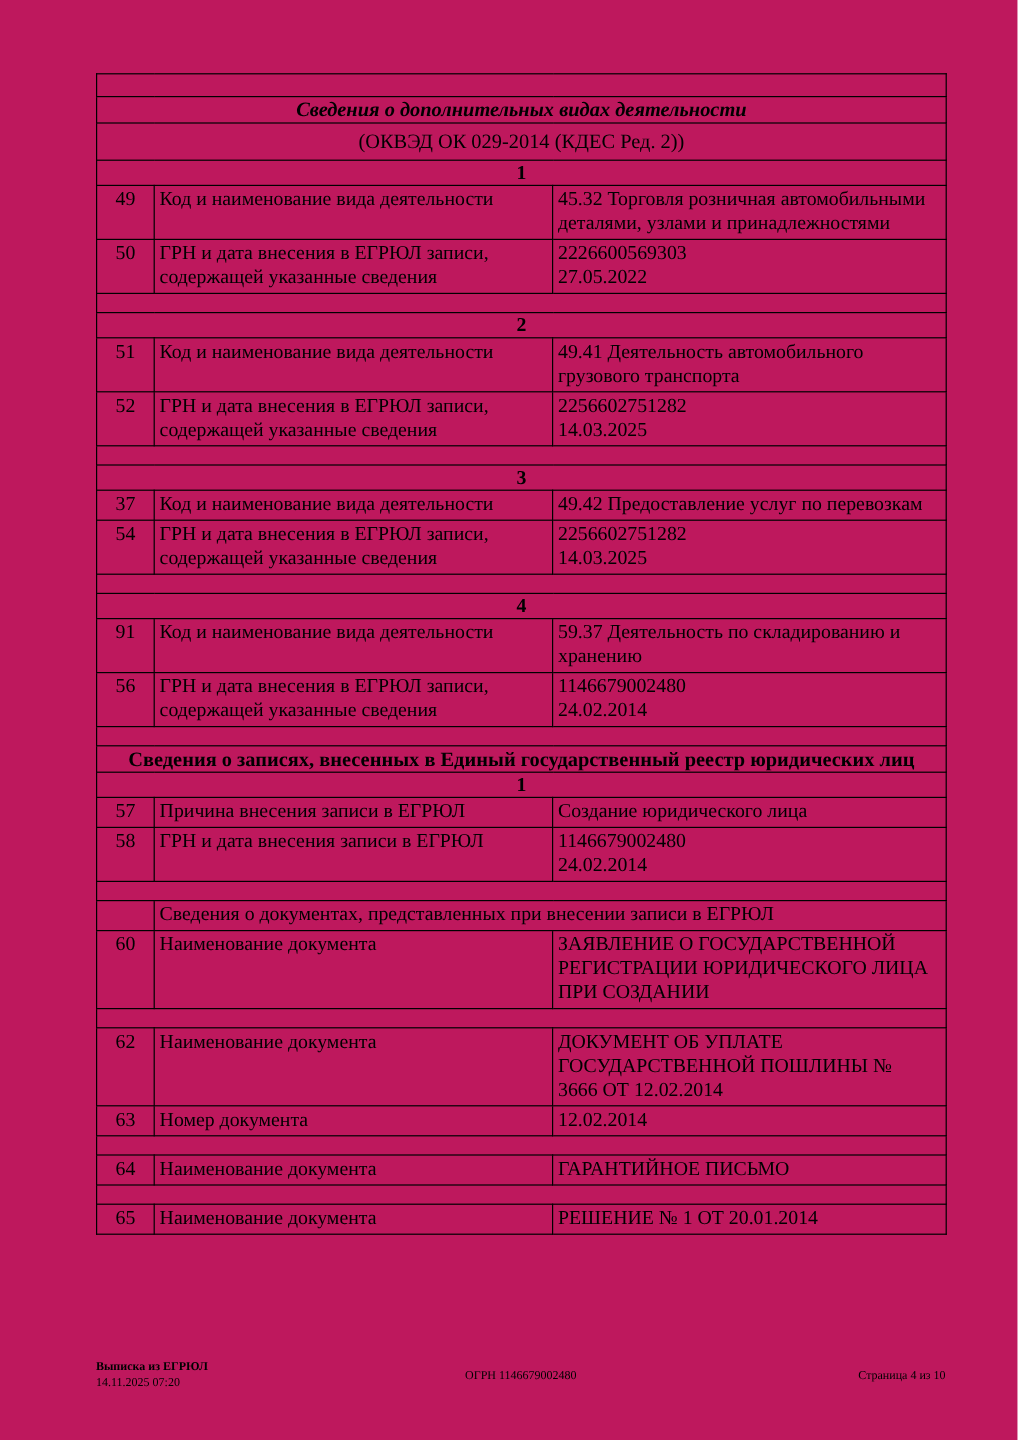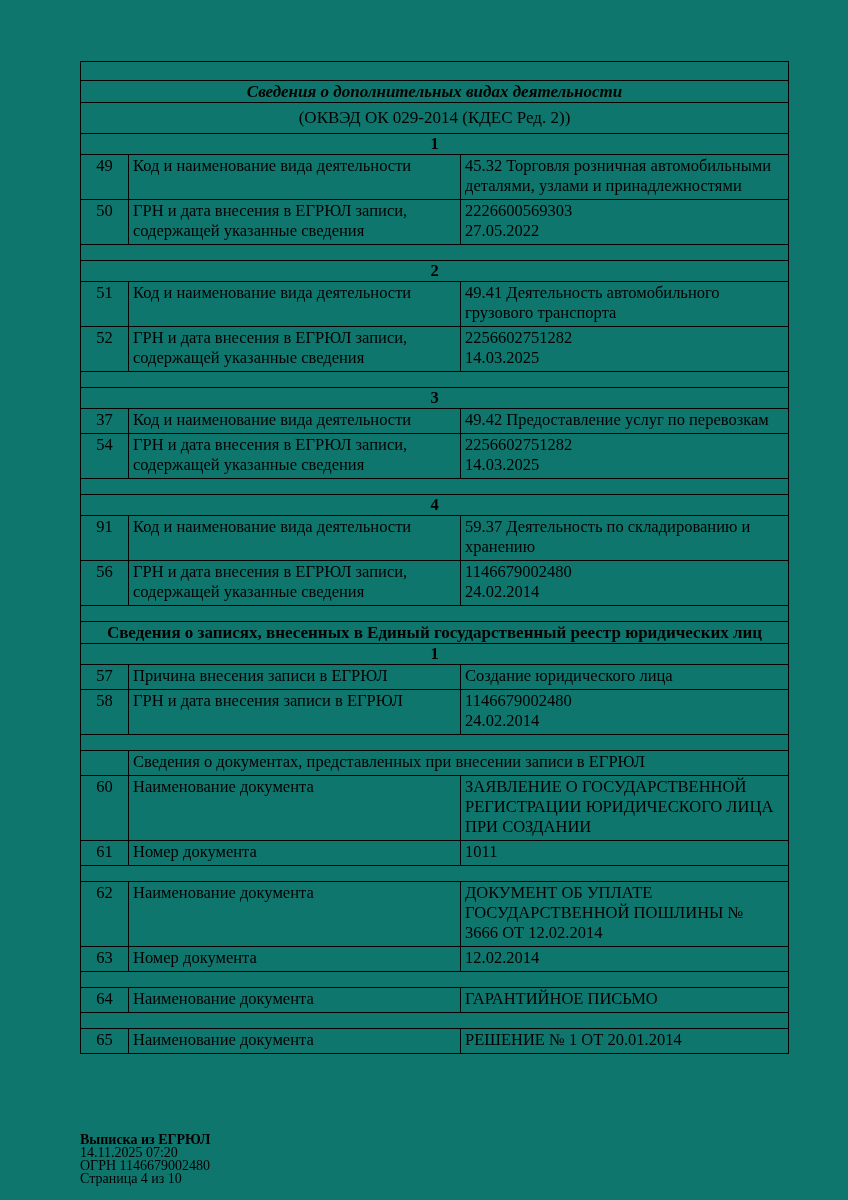--- a/index.html
+++ b/index.html
@@ -4,21 +4,21 @@
 <style>
   html, body {
     margin: 0;
     padding: 0;
     background: #ffffff;
   }
   .page {
     position: relative;
     width: 848px;
     height: 1200px;
-    background: #0f766e;
+    background: #be185d;
     overflow: hidden;
     font-family: "Liberation Serif", "DejaVu Serif", serif;
     color: #000000;
   }
   table.doc {
     position: absolute;
     left: 80px;
     top: 61px;
     width: 708px;
     border-collapse: collapse;
@@ -79,24 +79,23 @@
   tr.r-spacer td { height: 15px; padding: 0; }
   tr.r-docs-header td { height: 20px; margin-left: 32px; }
 
   .footer {
     position: absolute;
     left: 80px;
     top: 1133px;
     width: 708px;
     display: flex;
     justify-content: space-between;
-    align-items: flex-start;
-    font-size: 14px;
+    align-items: center;
+    font-size: 10px;
     line-height: 13px;
-    flex-direction: column;
   }
   .footer .f-left  { flex: 1; text-align: left; }
   .footer .f-center{ flex: 1; text-align: center; }
   .footer .f-right { flex: 1; text-align: right; }
   .footer .f-docname { font-weight: bold; }
 </style>
 </head>
 <body>
 
 <div class="page">
@@ -224,25 +223,20 @@
       <td class="cell-num"></td>
       <td colspan="2">Сведения о документах, представленных при внесении записи в ЕГРЮЛ</td>
     </tr>
 
     <tr class="r-data">
       <td class="cell-num">60</td>
       <td class="cell-label">Наименование документа</td>
       <td class="cell-value">ЗАЯВЛЕНИЕ О ГОСУДАРСТВЕННОЙ
 РЕГИСТРАЦИИ ЮРИДИЧЕСКОГО ЛИЦА
 ПРИ СОЗДАНИИ</td>
-    </tr>
-    <tr class="r-data">
-      <td class="cell-num">61</td>
-      <td class="cell-label">Номер документа</td>
-      <td class="cell-value">1011</td>
     </tr>
     <tr class="r-spacer">
       <td colspan="3"></td>
     </tr>
 
     <tr class="r-data">
       <td class="cell-num">62</td>
       <td class="cell-label">Наименование документа</td>
       <td class="cell-value">ДОКУМЕНТ ОБ УПЛАТЕ
 ГОСУДАРСТВЕННОЙ ПОШЛИНЫ №

